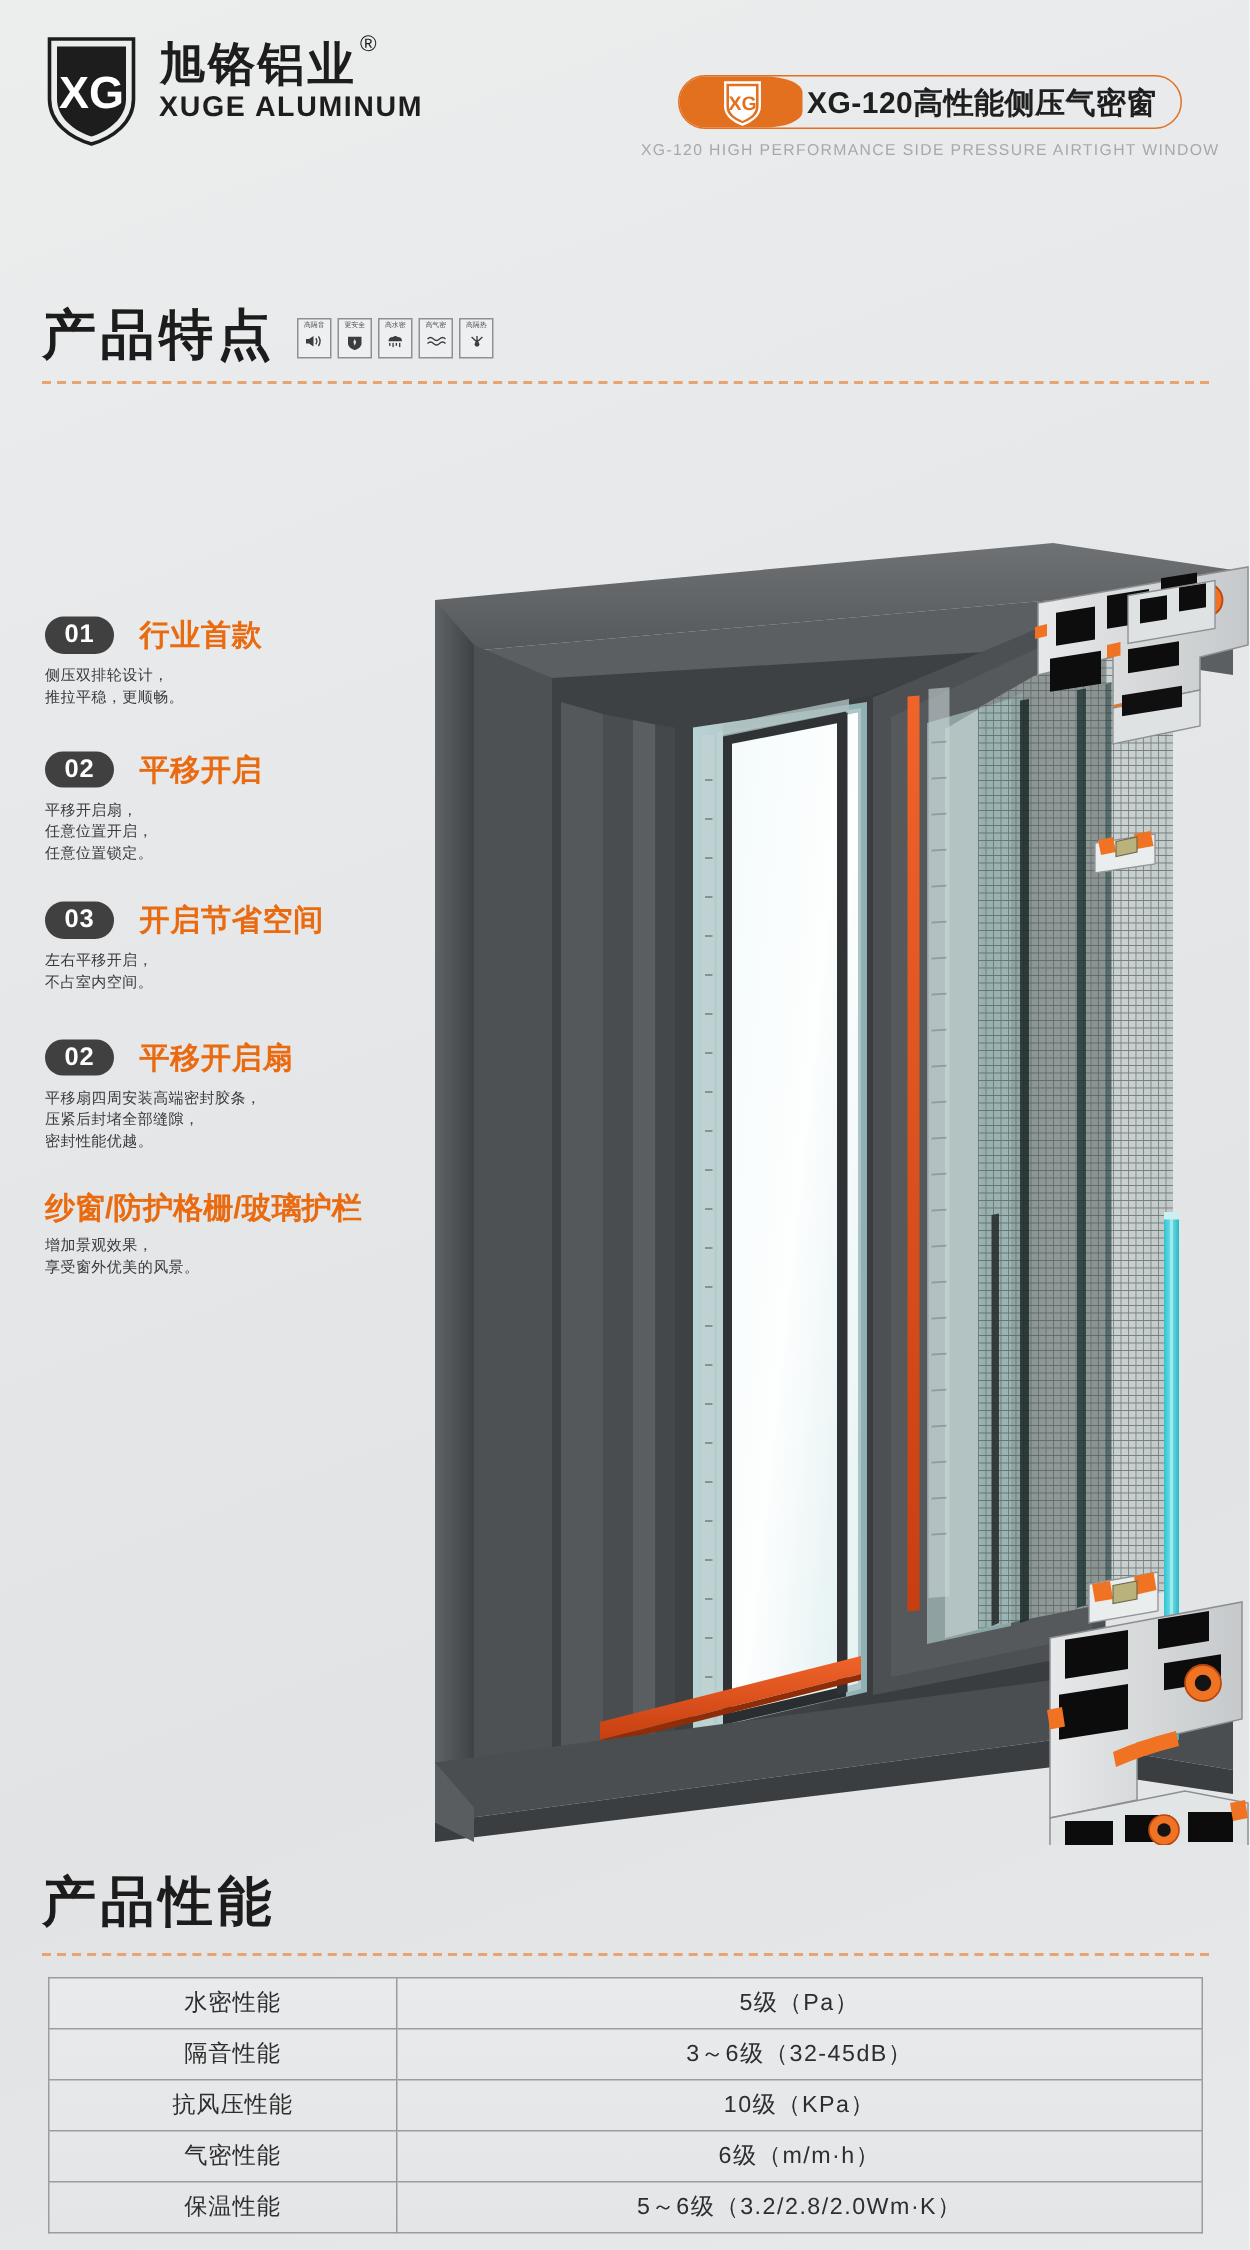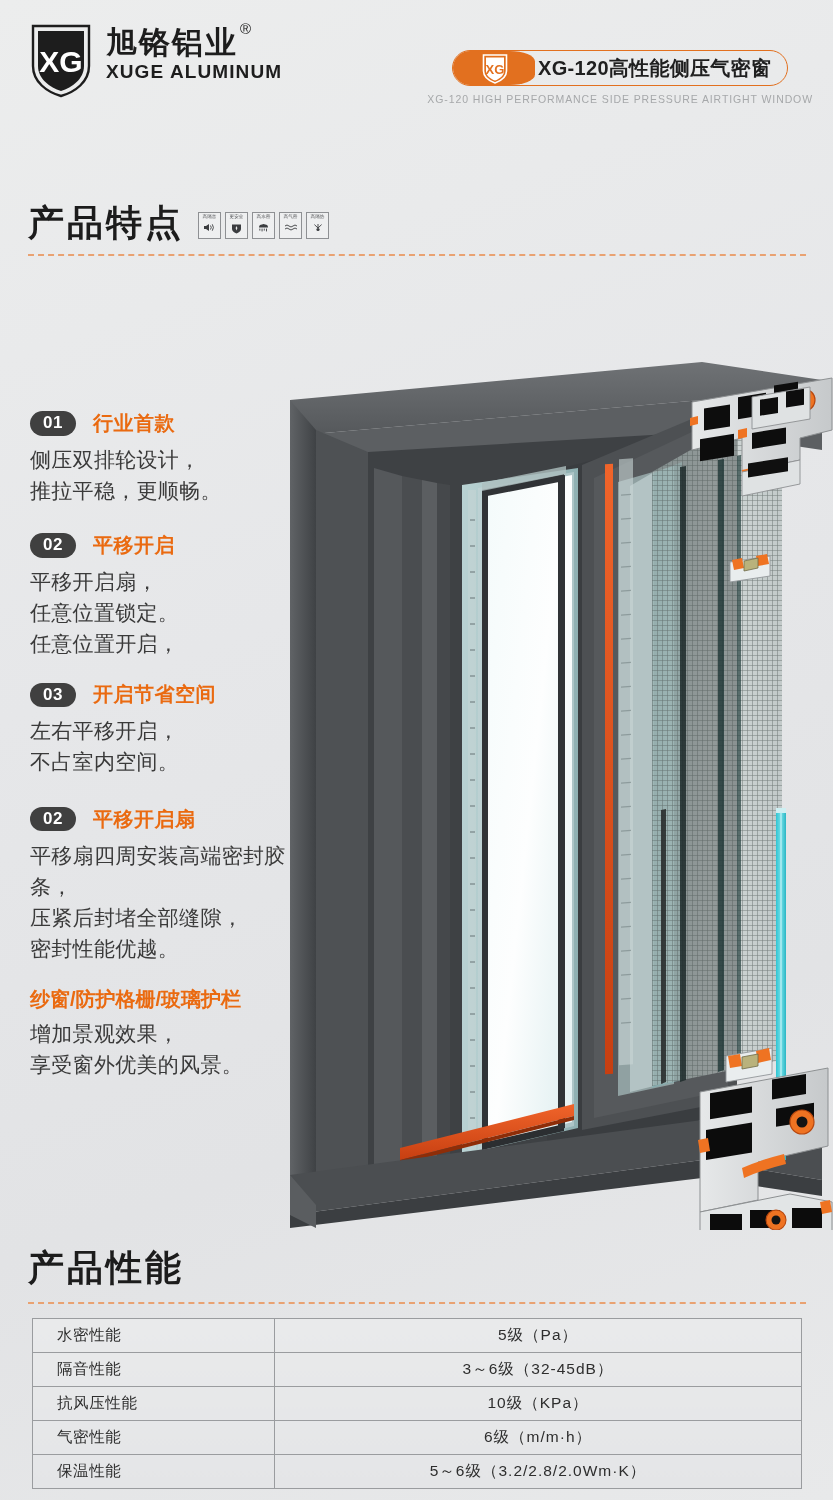--- a/index.html
+++ b/index.html
@@ -197,21 +197,21 @@
   }
   .feat-title2 {
     color: #ea6a10;
     font-size: 20px;
     font-weight: bold;
     letter-spacing: 0px;
     margin-bottom: 5px;
     margin-top: -2px;
   }
   .feat-body {
-    font-size: 21px;
+    font-size: 10px;
     color: #3a3a3a;
     line-height: 1.48;
     letter-spacing: 0.3px;
   }
 
   
   .render {
     position: absolute;
     left: 282px;
     top: 360px;
@@ -231,21 +231,22 @@
   }
   .perf-table td {
     border: 1px solid #9a9c9f;
     height: 31px;
     font-size: 15.5px;
     color: #2e2e2e;
     letter-spacing: 0.6px;
   }
   .perf-table td.label {
     width: 216px;
-    padding-left: 24px;
+    padding-left: 14px;
+    text-align: center;
   }
   .perf-table td.value {
     text-align: center;
     letter-spacing: 1px;
   }
 </style>
 </head>
 <body>
 
 <div class="header">
@@ -347,22 +348,22 @@
     </div>
   </div>
 
   <div class="feat" style="margin-bottom:22px;">
     <div class="feat-head">
       <span class="num-badge">02</span>
       <span class="feat-title">平移开启</span>
     </div>
     <div class="feat-body">
       <div>平移开启扇，</div>
+      <div>任意位置开启，</div>
       <div>任意位置锁定。</div>
-      <div>任意位置开启，</div>
     </div>
   </div>
 
   <div class="feat" style="margin-bottom:28px;">
     <div class="feat-head">
       <span class="num-badge">03</span>
       <span class="feat-title">开启节省空间</span>
     </div>
     <div class="feat-body">
       <div>左右平移开启，</div>

